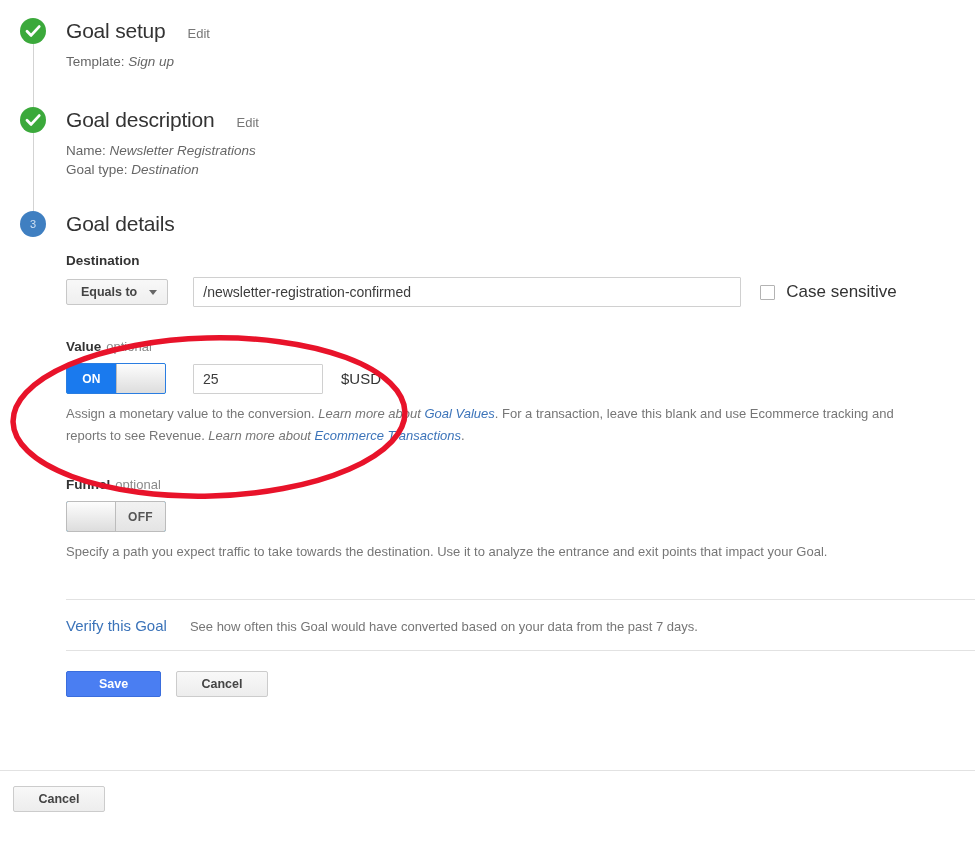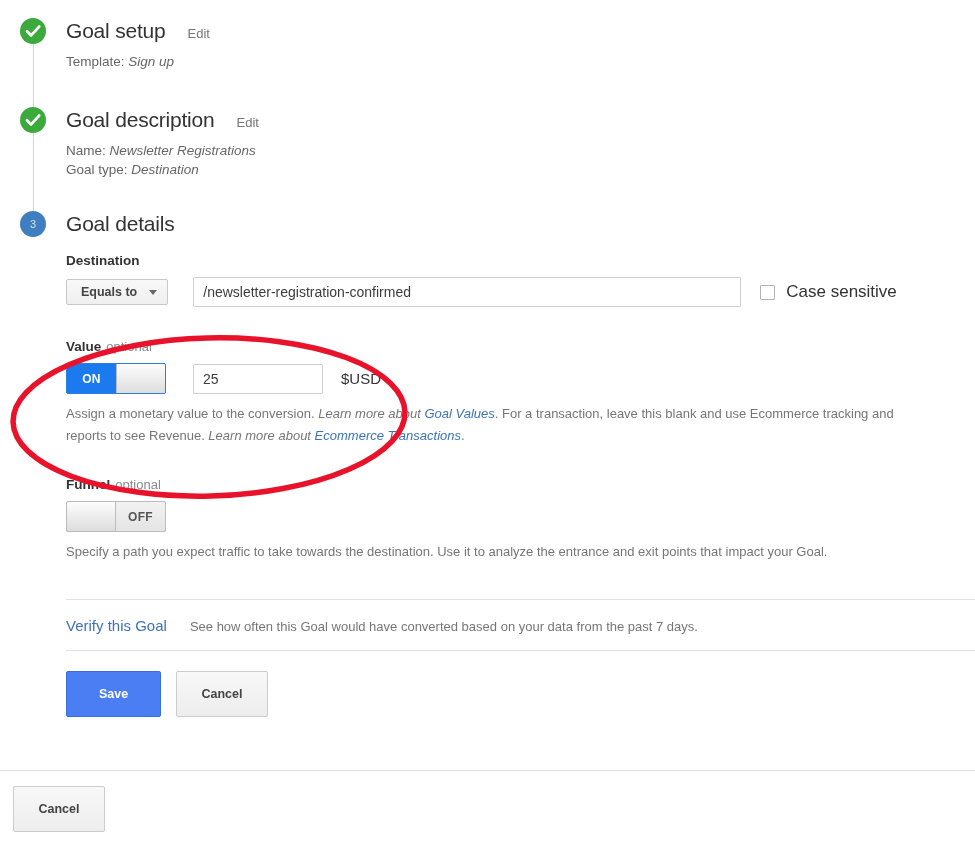--- a/index.html
+++ b/index.html
@@ -256,21 +256,21 @@
     color: #767676;
   }
 
   
   .actions {
     display: flex;
     gap: 15px;
     margin-top: 20px;
   }
   .btn {
-    height: 46px;
+    height: 26px;
     box-sizing: border-box;
     border-radius: 2px;
     font-size: 12.5px;
     font-weight: bold;
     display: flex;
     align-items: center;
     justify-content: center;
     cursor: pointer;
     font-family: inherit;
   }

